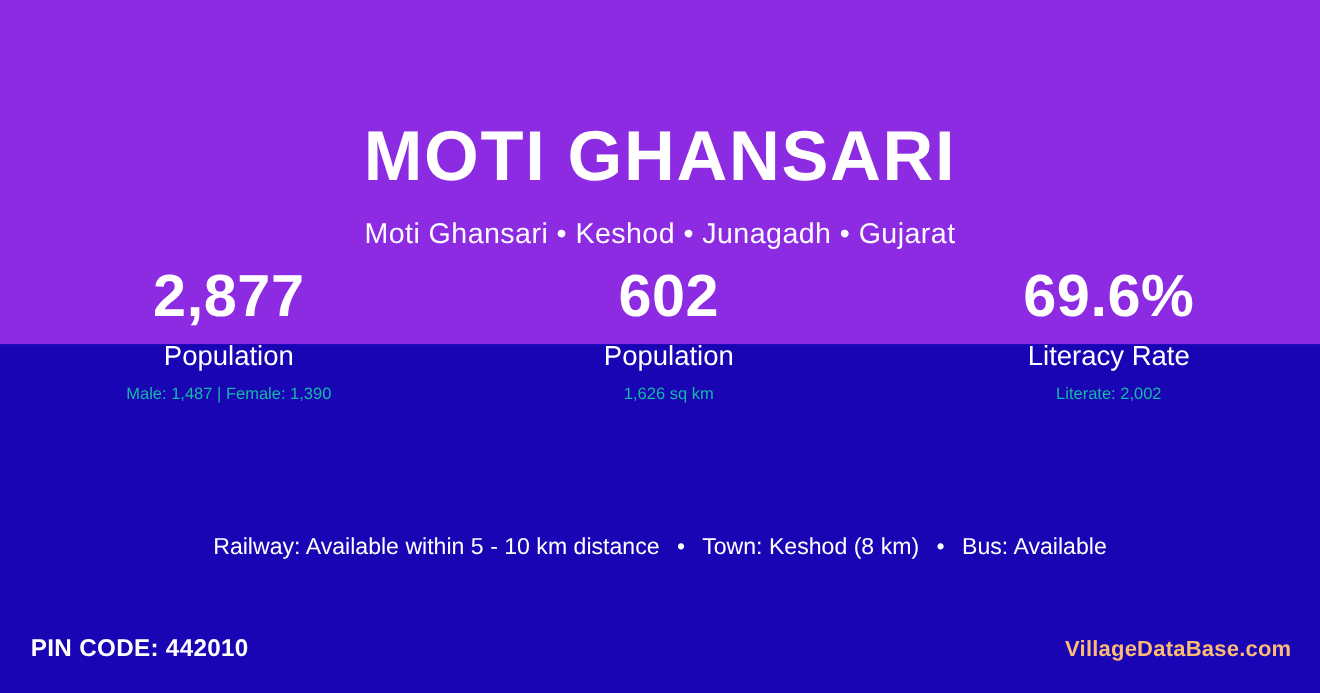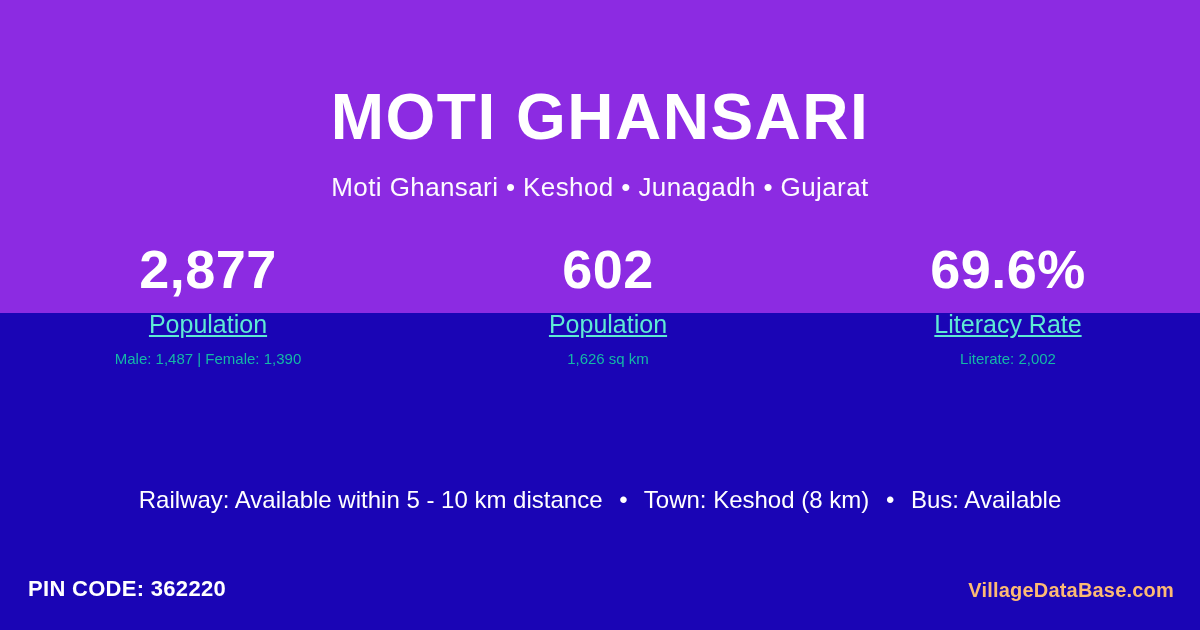--- a/index.html
+++ b/index.html
@@ -43,21 +43,21 @@
   .header {
     position: absolute;
     left: 0;
     top: 0;
     width: 1200px;
     text-align: center;
     z-index: 5;
   }
   .title {
     margin: 0;
-    padding-top: 84px;
+    padding-top: 109px;
     font-size: 64px;
     font-weight: bold;
     letter-spacing: 1.5px;
     color: #ffffff;
     line-height: 1.05;
     white-space: nowrap;
   }
   .subtitle {
     margin: 5px;
     padding-top: 16px;
@@ -86,42 +86,41 @@
     font-weight: bold;
     color: #ffffff;
     line-height: 1.0;
     letter-spacing: 0.5px;
     white-space: nowrap;
   }
   .stat-label {
     margin-top: 15px;
     font-size: 25px;
     font-weight: normal;
-    color: #5eead4;
+    color: #ffffff;
     line-height: 1.1;
     white-space: nowrap;
-    text-decoration: underline;
   }
   .stat-sub {
     margin-top: 12px;
     font-size: 15px;
     font-weight: normal;
     color: #14b8a6;
     line-height: 1.1;
     white-space: nowrap;
   }
 
   
   .facilities {
     position: absolute;
     left: 0;
     top: 486px;
     width: 1200px;
     text-align: center;
-    font-size: 24px;
+    font-size: 21px;
     color: #ffffff;
     white-space: nowrap;
     z-index: 6;
   }
   .facilities .sep {
     display: inline-block;
     padding: 0 10px;
     color: #ffffff;
   }
 
@@ -192,17 +191,17 @@
 
   <div class="facilities">
     <span>Railway: Available within 5 - 10 km distance</span>
     <span class="sep">•</span>
     <span>Town: Keshod (8 km)</span>
     <span class="sep">•</span>
     <span>Bus: Available</span>
   </div>
 
   <div class="footer">
-    <div class="pin-code">PIN CODE: 362220</div>
+    <div class="pin-code">PIN CODE: 442010</div>
     <div class="watermark">VillageDataBase.com</div>
   </div>
 
 </div>
 
 </body></html>

